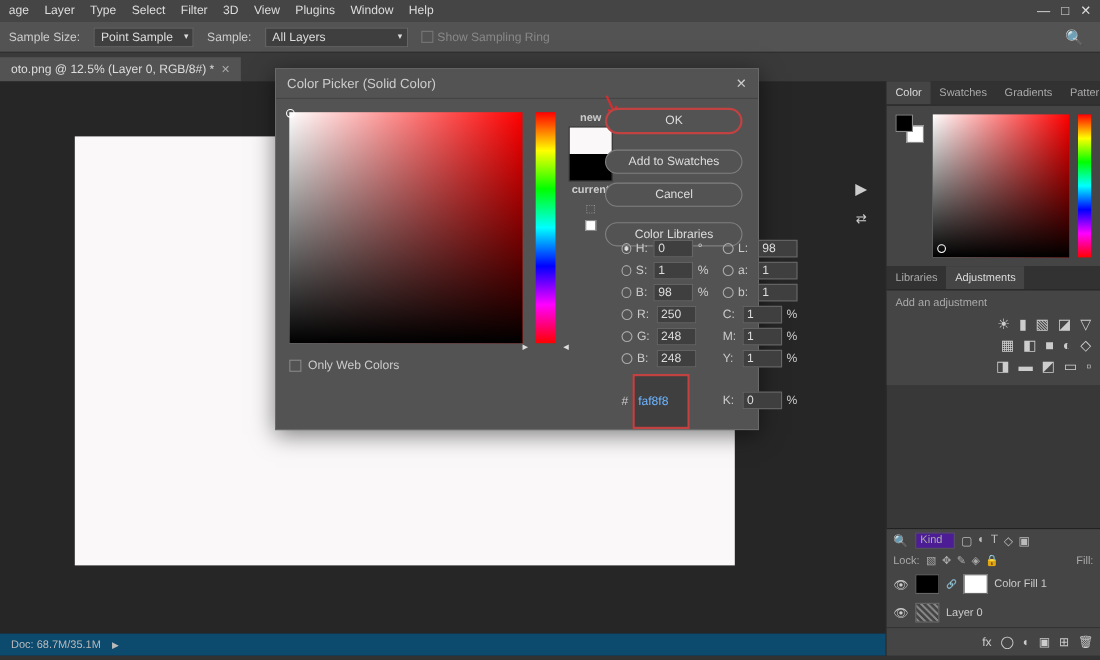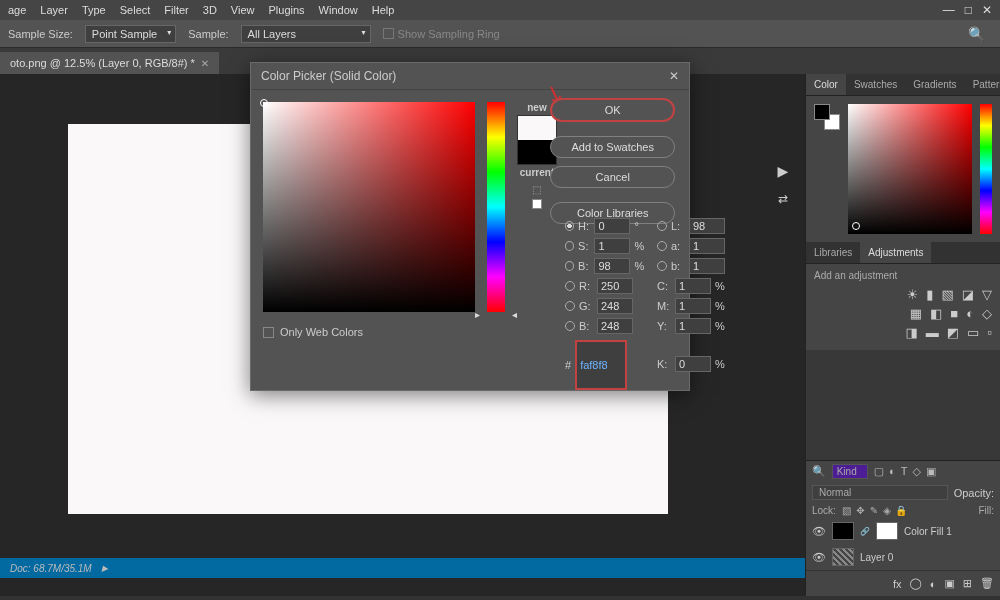--- a/index.html
+++ b/index.html
@@ -21,21 +21,21 @@
 
 
 .tabbar { height: 26px; background: #3a3a3a; display: flex; align-items: flex-end; }
 .tab { background: #535353; padding: 5px 10px; font-size: 11px; color: #ddd; display: flex; align-items: center; gap: 6px; }
 .tab .x { font-size: 10px; color: #aaa; }
 
 
 .main { position: relative; height: 522px; background: #262626; display: flex; }
 .canvas-area { flex: 1; position: relative; display: flex; align-items: center; justify-content: center; }
 .canvas { width: 600px; height: 390px; background: #faf8f8; position: absolute; left: 68px; top: 50px; }
-.statusbar { position: absolute; bottom: 18px; left: 0; height: 20px; background: #0369a1; padding: 3px 10px; font-size: 10px; color: #bbb; display: flex; align-items: center; width: 100%; font-style: italic; }
+.statusbar { position: absolute; bottom: 0; left: 0; height: 20px; background: #0c4a6e; padding: 3px 10px; font-size: 10px; color: #bbb; display: flex; align-items: center; width: 100%; }
 .statusbar .arrow { margin-left: 10px; font-size: 8px; }
 
 
 .dialog { position: absolute; left: 250px; top: 62px; width: 440px; background: #535353; border: 1px solid #6a6a6a; box-shadow: 0 4px 20px rgba(0,0,0,0.5); }
 .dlg-title { background: #535353; padding: 6px 10px; display: flex; justify-content: space-between; border-bottom: 1px solid #444; font-size: 12px; }
 .dlg-title .x { cursor: pointer; }
 .dlg-body { padding: 12px; display: flex; gap: 12px; position: relative; }
 .sat-field { width: 212px; height: 210px; background: linear-gradient(to top, #000, transparent), linear-gradient(to right, #fff, #ff0000); position: relative; }
 .sat-field .cursor { position: absolute; left: -3px; top: -3px; width: 8px; height: 8px; border: 1px solid #fff; border-radius: 50%; }
 .hue-slider { width: 18px; height: 210px; background: linear-gradient(to bottom, #f00, #ff0, #0f0, #0ff, #00f, #f0f, #f00); position: relative; }
@@ -218,24 +218,20 @@
         <span style="font-size:11px">🔍</span>
         <div class="search">Kind</div>
         <div class="filter-icons">
           <span>▢</span>
           <span>◐</span>
           <span>T</span>
           <span>◇</span>
           <span>▣</span>
         </div>
       </div>
-      <div class="row">
-        <div class="dropdown">Normal</div>
-        <span>Opacity:</span>
-      </div>
       <div class="lock-row">
         <span>Lock:</span>
         <div class="icons">
           <span>▧</span>
           <span>✥</span>
           <span>✎</span>
           <span>◈</span>
           <span>🔒</span>
         </div>
         <span style="margin-left:auto">Fill:</span>

